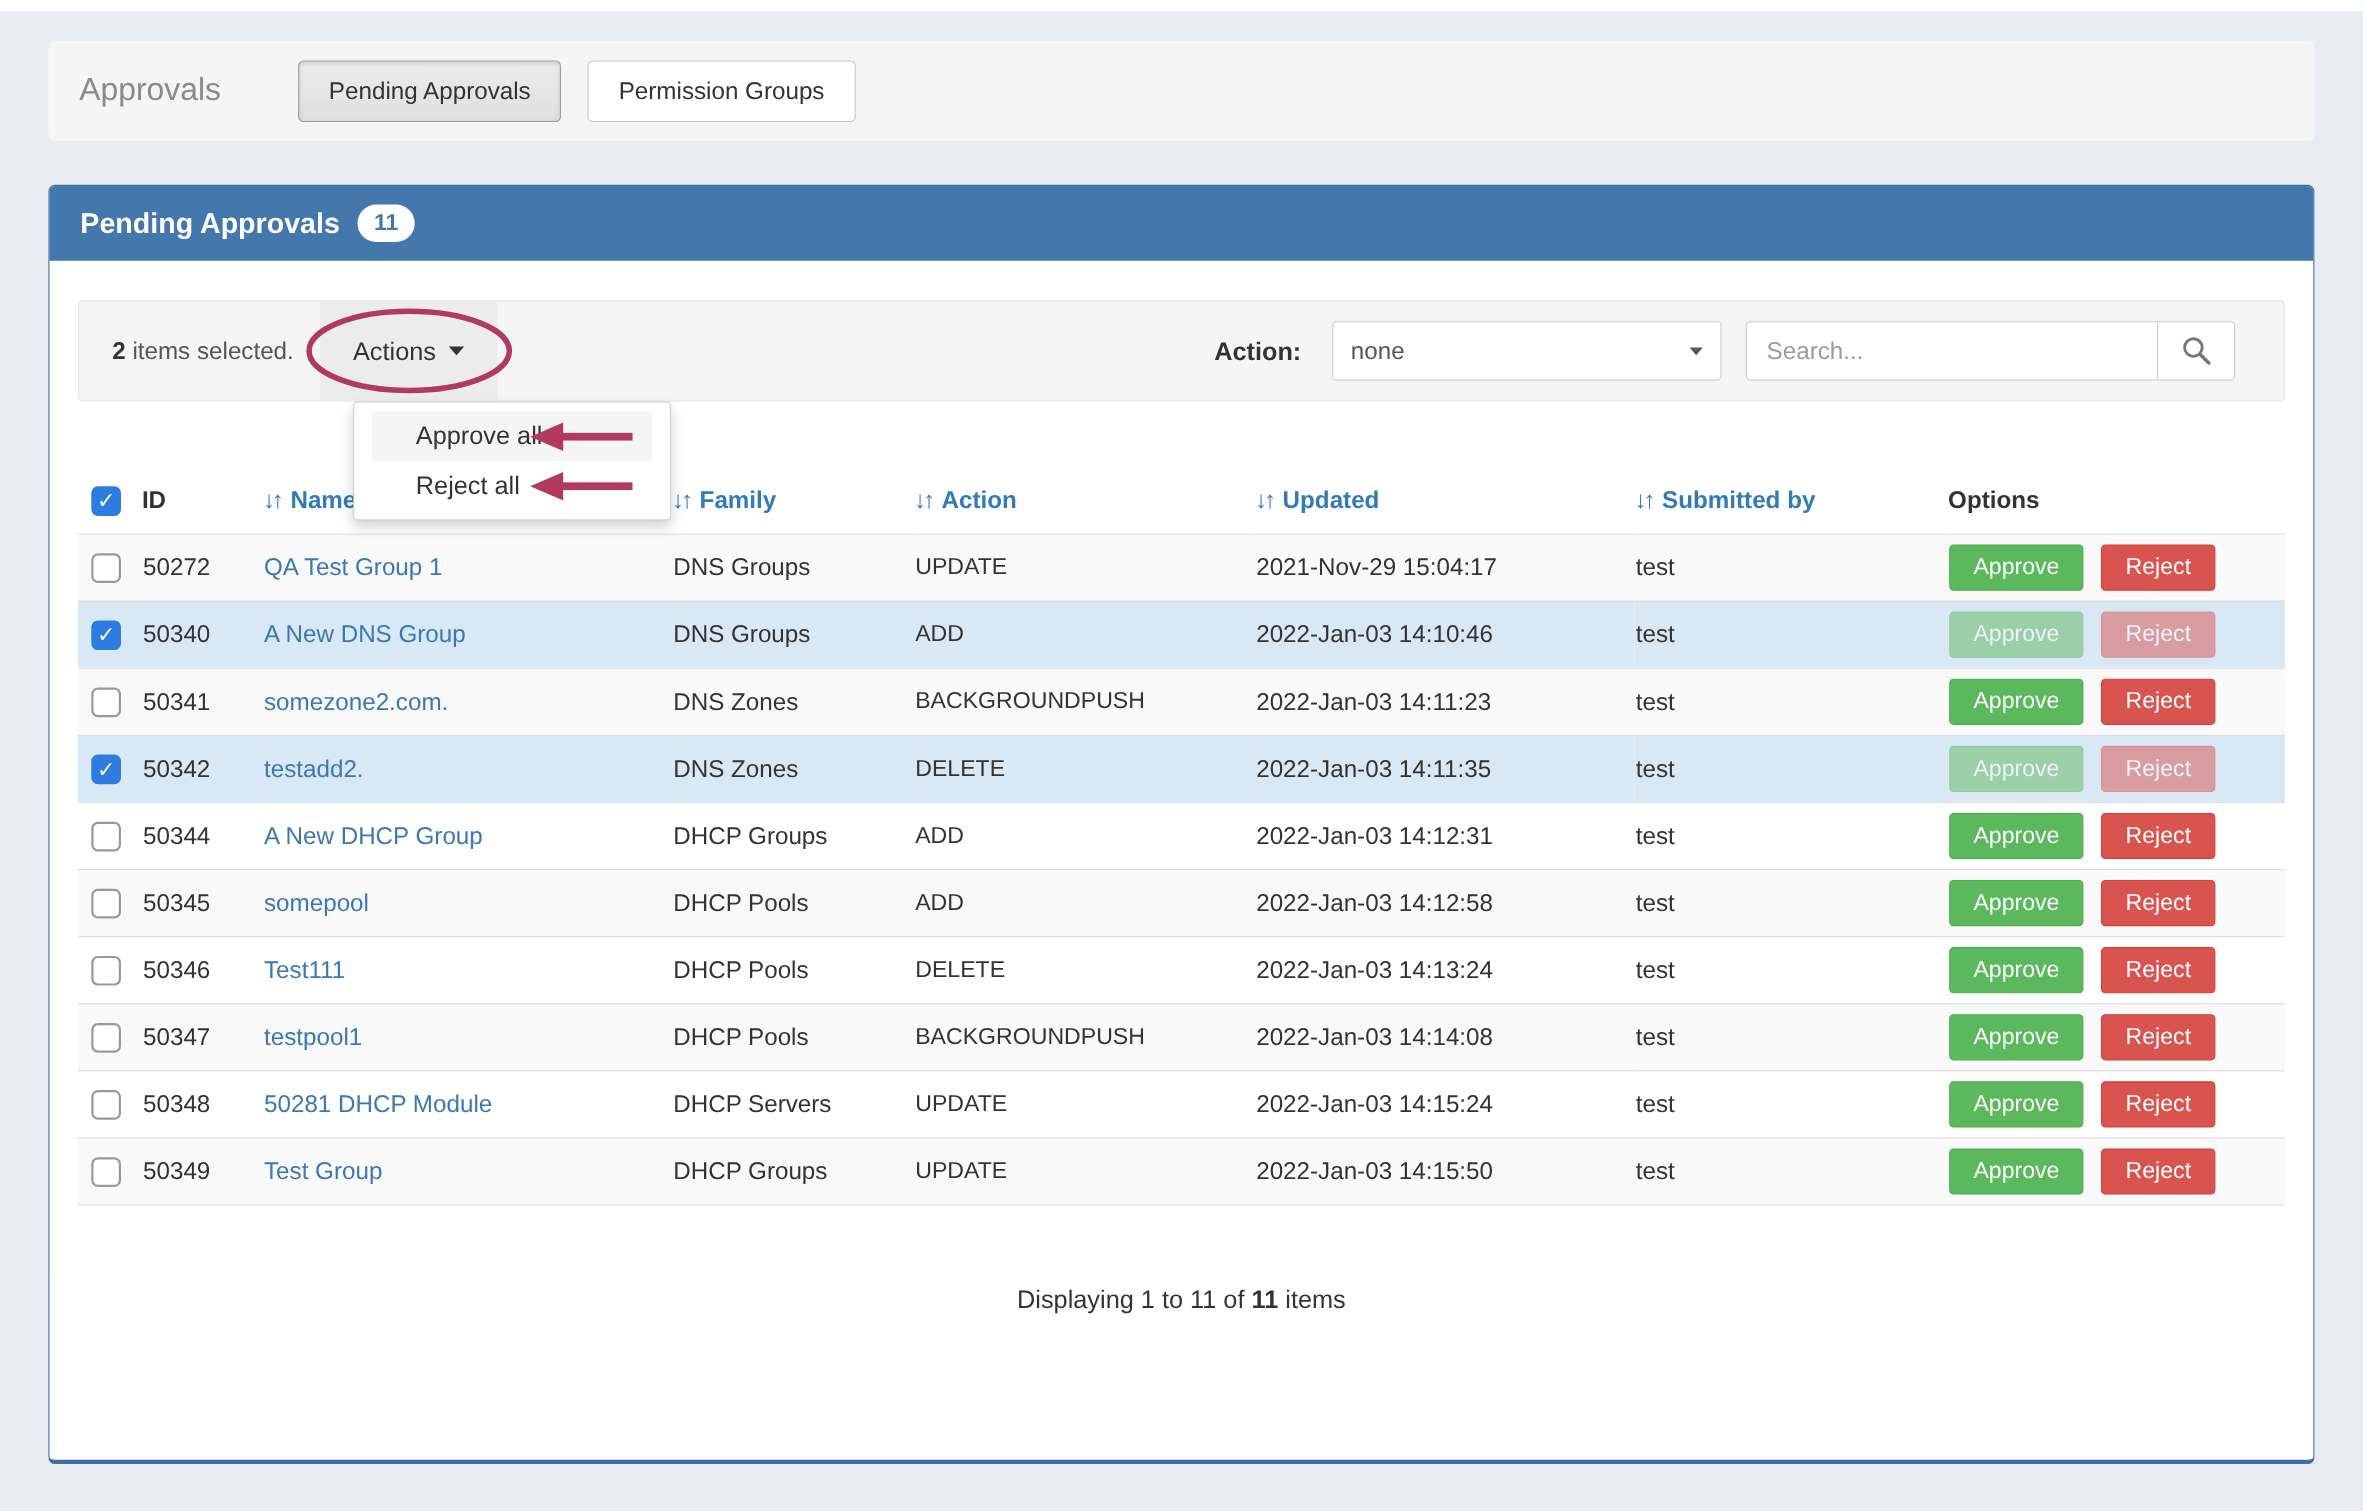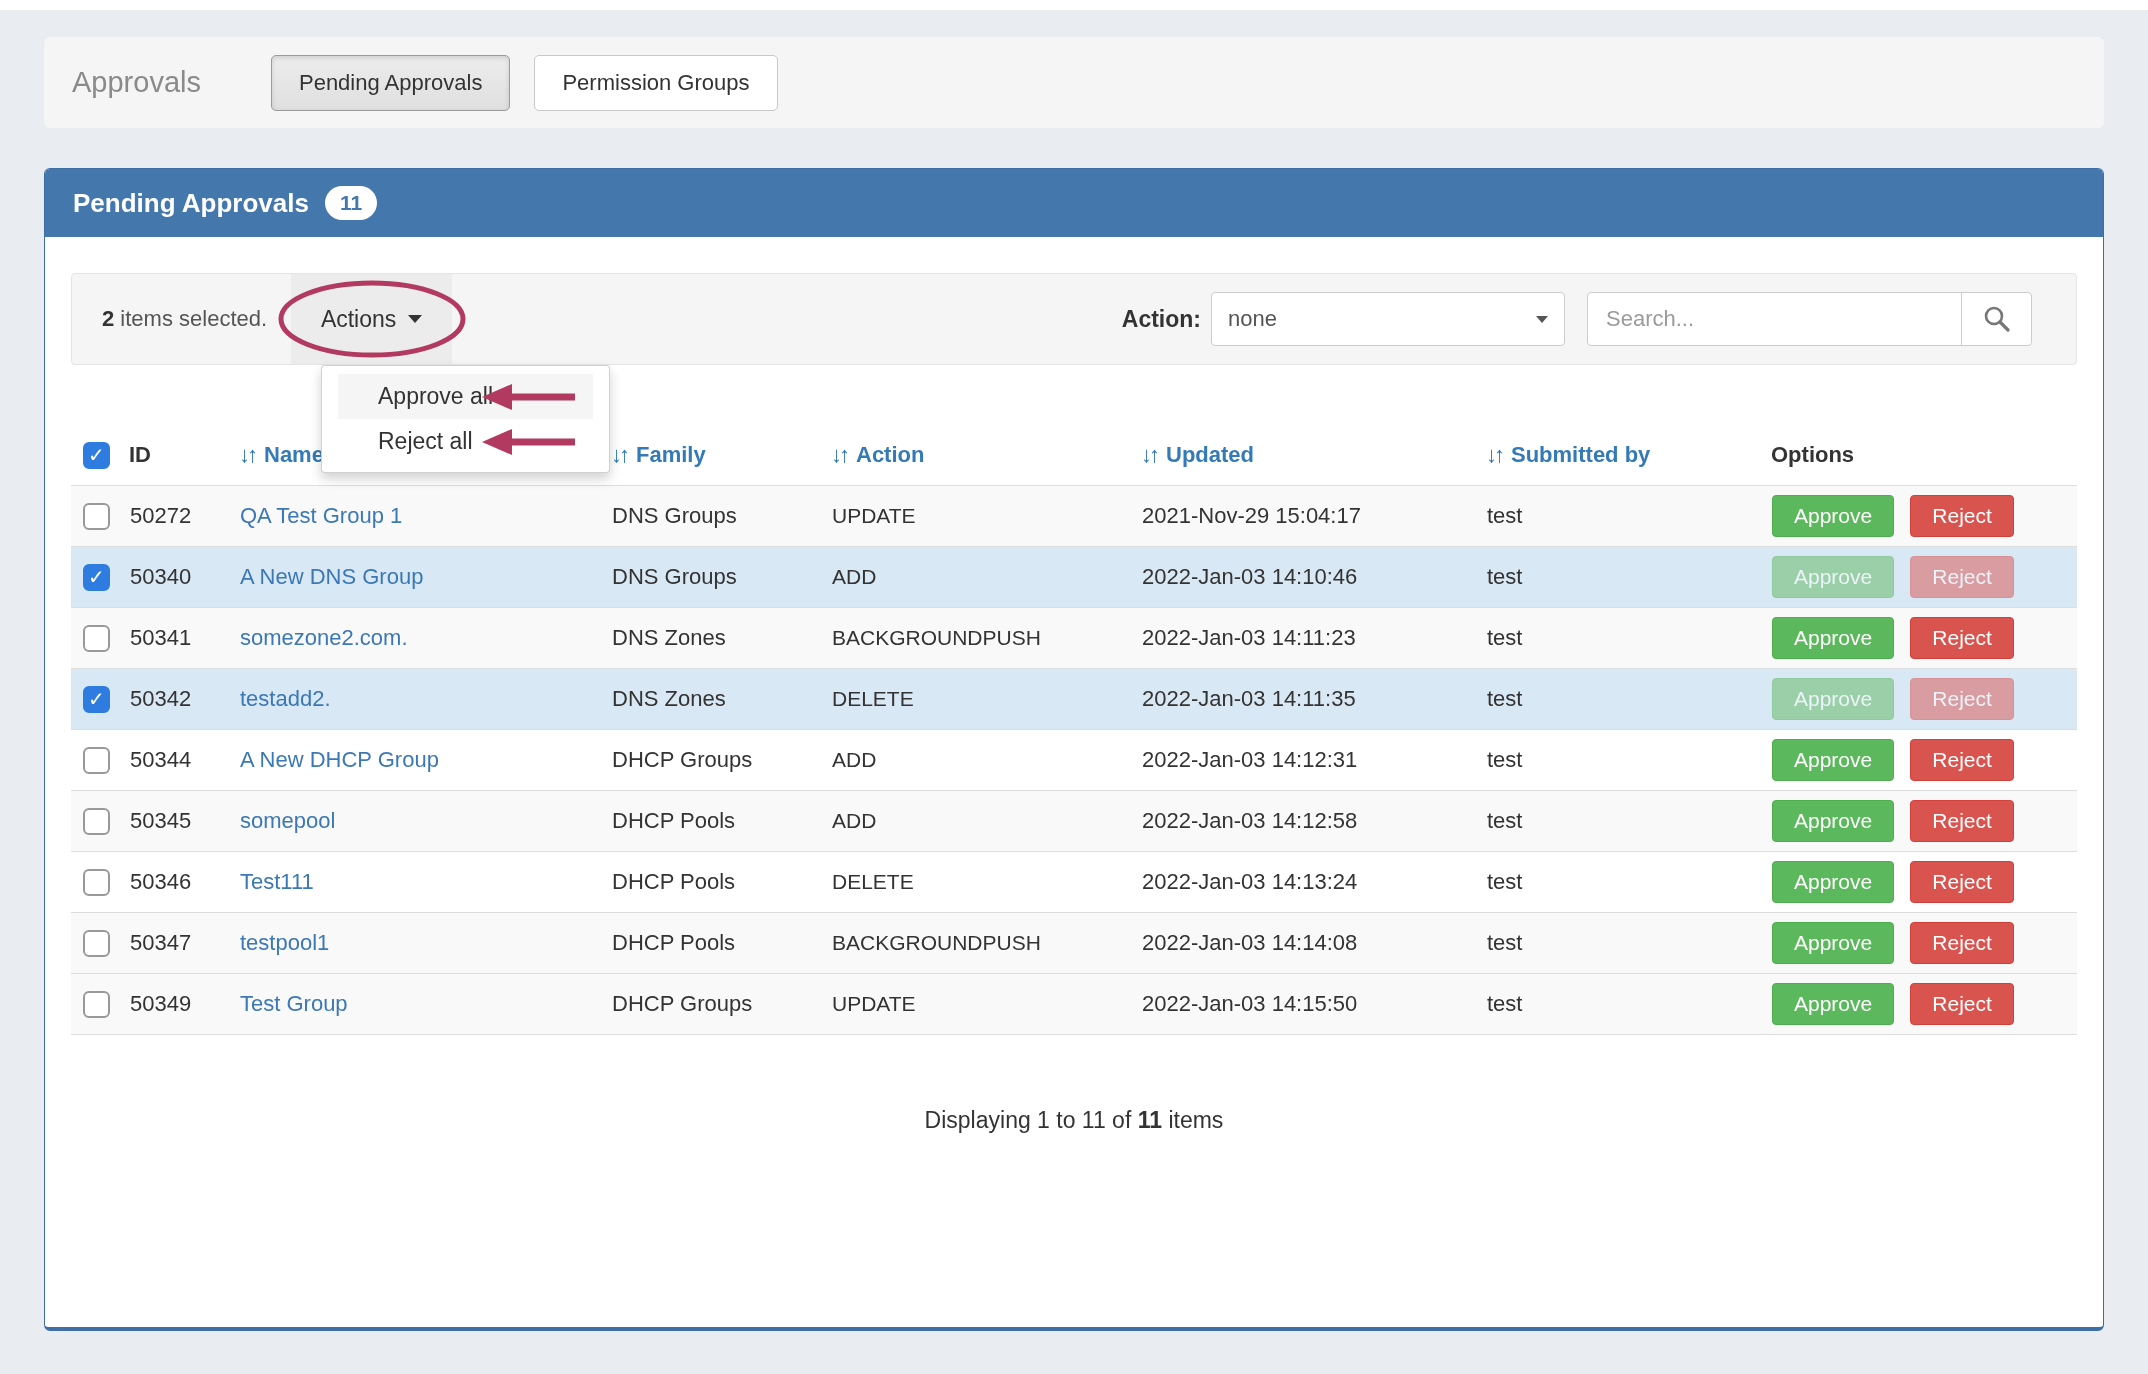--- a/index.html
+++ b/index.html
@@ -43,21 +43,21 @@
 
   .dropdown-menu { position:absolute; left:249px; top:91px; width:289px; background:#fff;
                    border:1px solid rgba(0,0,0,0.18); border-radius:4px;
                    box-shadow:0 6px 12px rgba(0,0,0,0.18); padding:8px 16px; z-index:20; }
   .menu-item { position:relative; font-size:23px; color:#333; padding:9px 20px 9px 40px; cursor:pointer; }
   .menu-item.hover { background:#f5f5f5; }
   .annotation-arrow { position:absolute; right:16px; top:50%; transform:translateY(-50%);
                       pointer-events:none; }
 
   .toolbar-right { margin-left:auto; display:flex; align-items:center; padding-right:44px; }
-  .action-label { font-size:23px; font-weight:bold; margin-right:10px; }
+  .action-label { font-size:23px; font-weight:bold; margin-right:28px; }
   .select-box { width:354px; height:54px; background:#fff; border:1px solid #ccc; border-radius:4px;
                 display:flex; align-items:center; padding:0 16px; font-size:22px; color:#555;
                 margin-right:22px; cursor:pointer; }
   .select-box .caret-down { margin-left:auto; border-left-width:6px; border-right-width:6px;
                             border-top:7px solid #555; }
   .search-box { width:445px; height:54px; background:#fff; border:1px solid #ccc; border-radius:4px;
                 display:flex; align-items:stretch; overflow:hidden; }
   .search-input { flex:1; border:none; outline:none; background:transparent; font-size:22px;
                   font-family:inherit; padding:0 18px; color:#333; min-width:0; }
   .search-input::placeholder { color:#9b9b9b; }
@@ -272,20 +272,33 @@
     <td class="cell-name"><a class="name-link">testpool1</a></td>
     <td class="cell-family">DHCP Pools</td>
     <td class="cell-action">BACKGROUNDPUSH</td>
     <td class="cell-updated">2022-Jan-03 14:14:08</td>
     <td class="cell-submitted">test</td>
     <td class="cell-options">
       <button class="btn approve">Approve</button>
       <button class="btn reject">Reject</button>
     </td>
   </tr>
+            <tr>
+    <td class="cell-cb"><span class="cb"></span></td>
+    <td class="cell-id">50348</td>
+    <td class="cell-name"><a class="name-link">50281 DHCP Module</a></td>
+    <td class="cell-family">DHCP Servers</td>
+    <td class="cell-action">UPDATE</td>
+    <td class="cell-updated">2022-Jan-03 14:15:24</td>
+    <td class="cell-submitted">test</td>
+    <td class="cell-options">
+      <button class="btn approve">Approve</button>
+      <button class="btn reject">Reject</button>
+    </td>
+  </tr>
             <tr class="striped">
     <td class="cell-cb"><span class="cb"></span></td>
     <td class="cell-id">50349</td>
     <td class="cell-name"><a class="name-link">Test Group</a></td>
     <td class="cell-family">DHCP Groups</td>
     <td class="cell-action">UPDATE</td>
     <td class="cell-updated">2022-Jan-03 14:15:50</td>
     <td class="cell-submitted">test</td>
     <td class="cell-options">
       <button class="btn approve">Approve</button>

